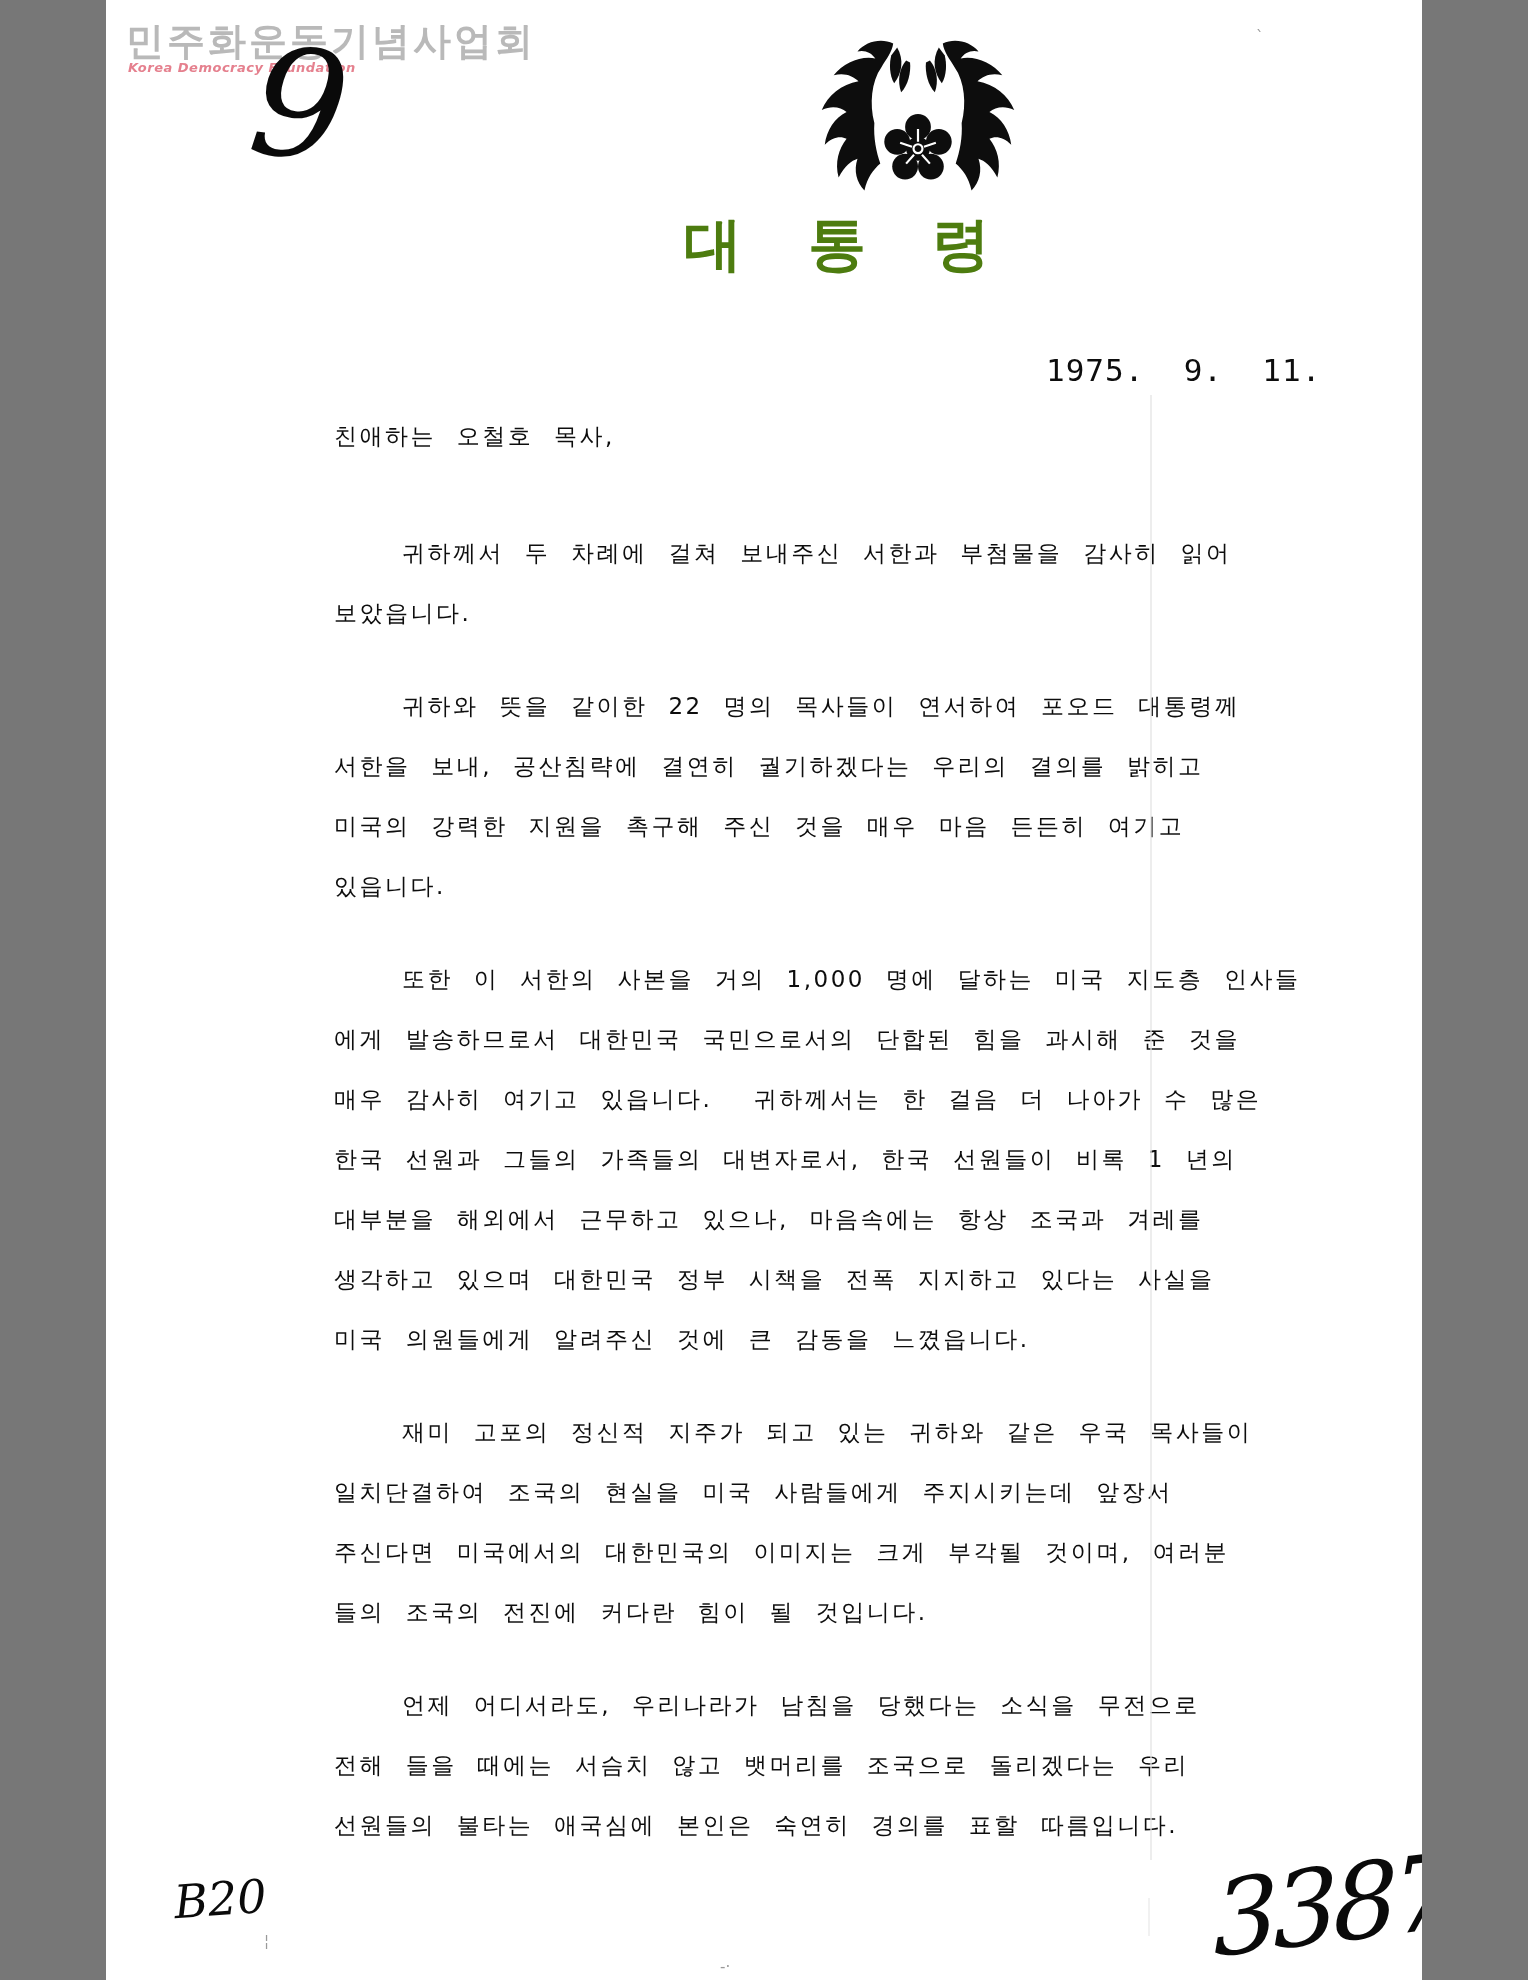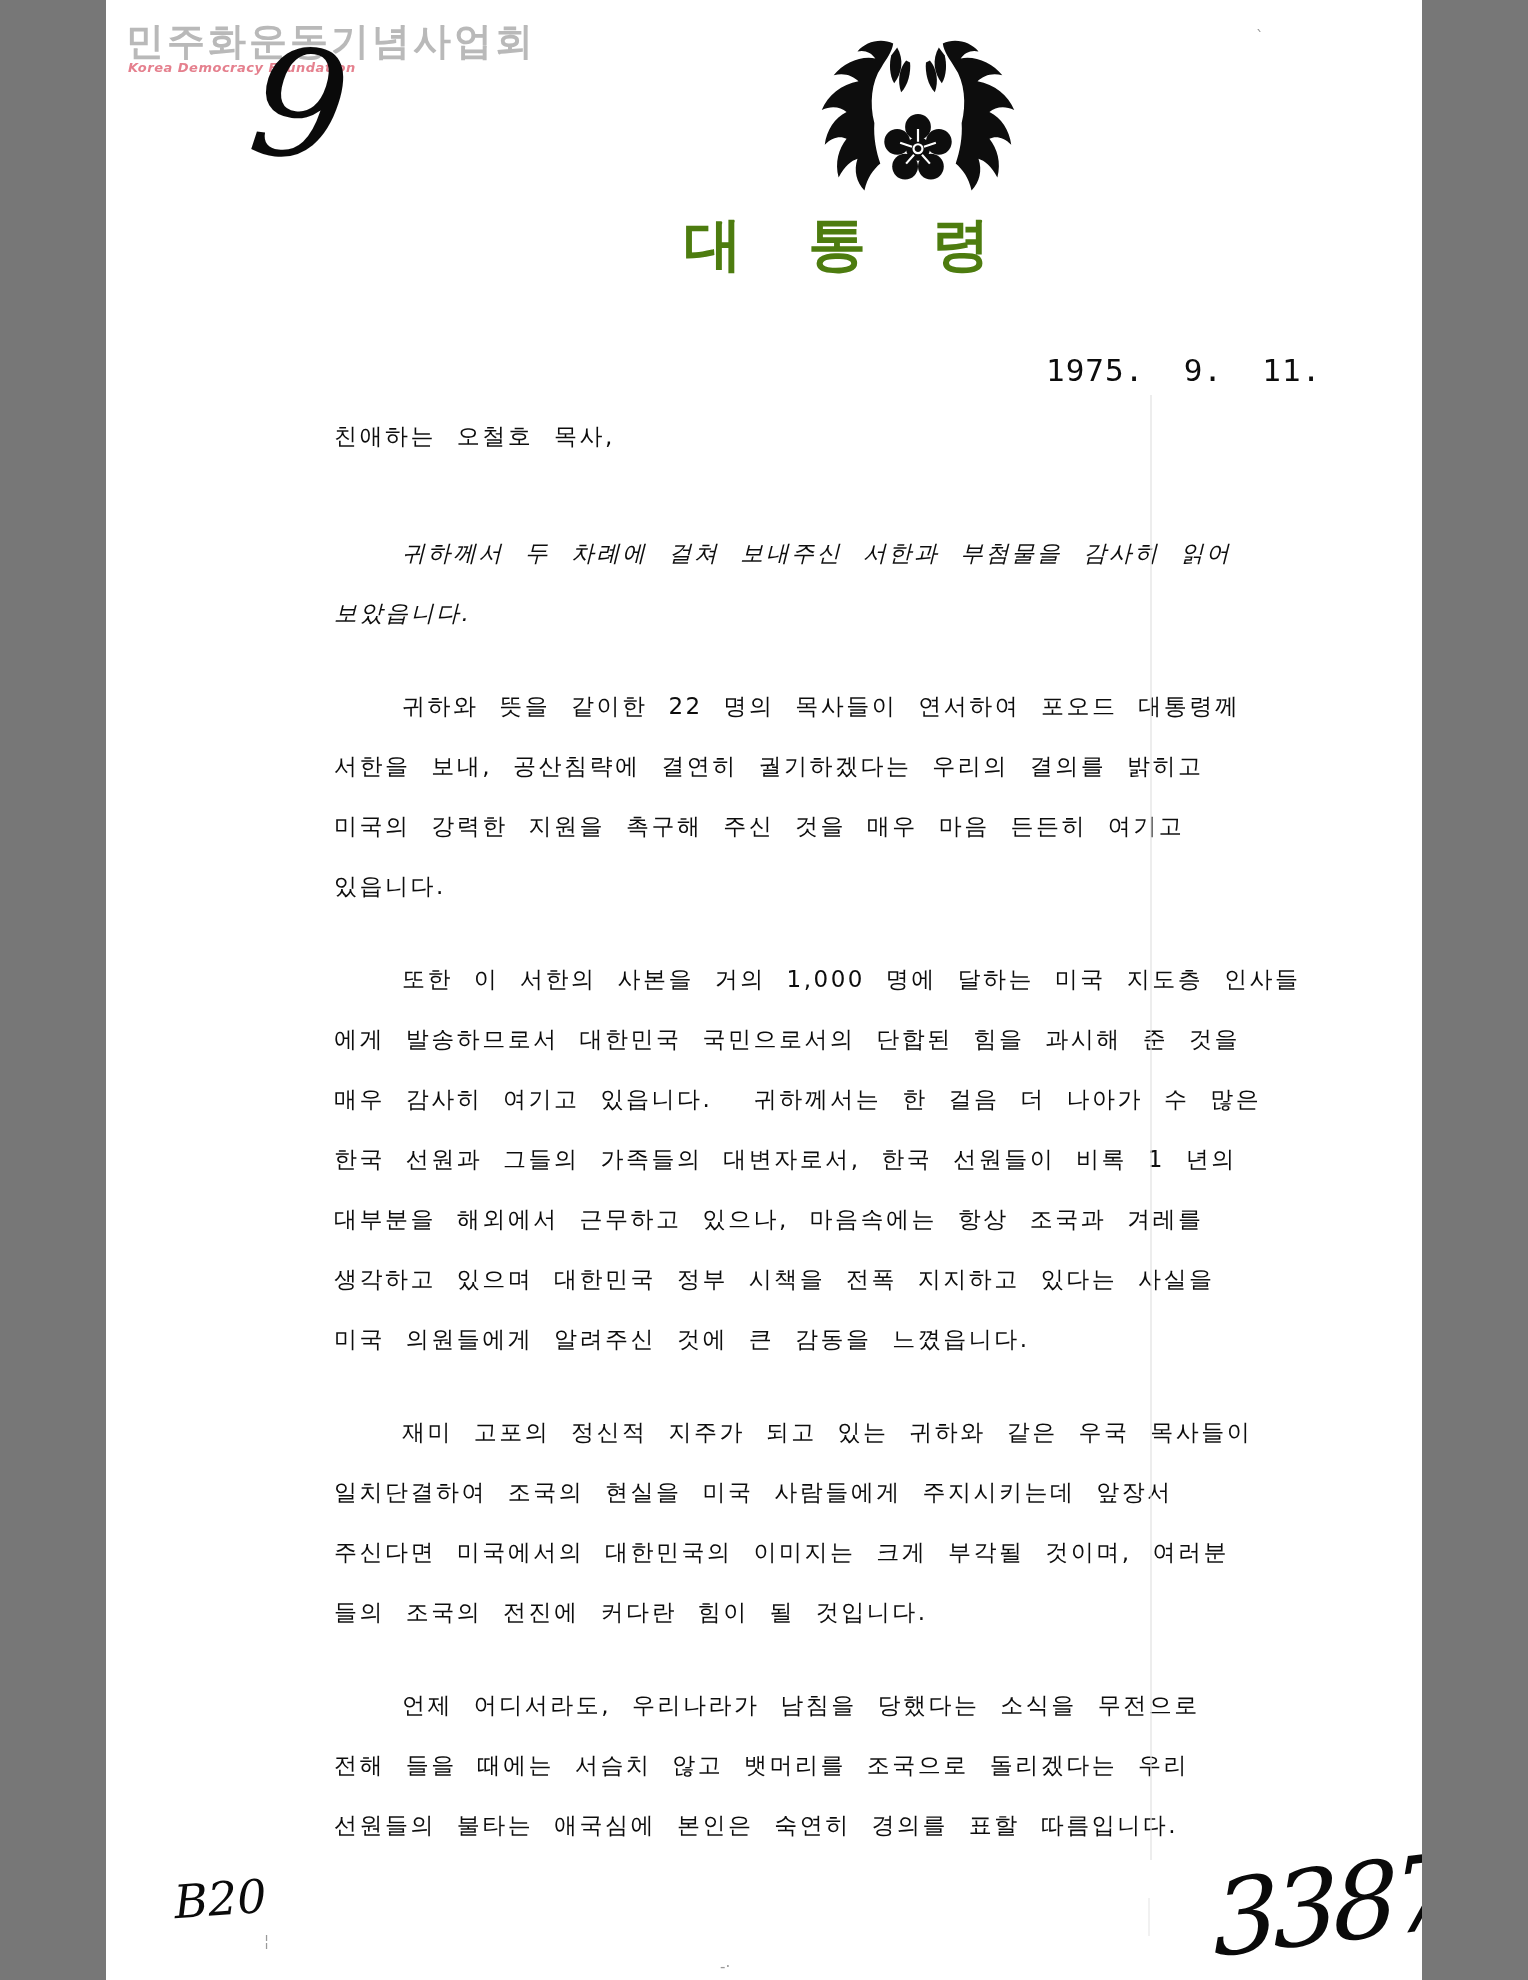--- a/index.html
+++ b/index.html
@@ -44,21 +44,21 @@
     letter-spacing:1px; white-space:pre; color:#0d0d0d;
   }
   
   .letter-body { position:absolute; left:228px; top:406px; width:1130px; }
   .line {
     line-height:60px; font-size:23px; color:#0d0d0d;
     letter-spacing:2.5px; word-spacing:11px; white-space:pre;
   }
   .line.indent { padding-left:68px; }
   .paragraph { margin-top:33px; }
-  .paragraph.first { margin-top:57px;font-style:italic; }
+  .paragraph.first { margin-top:57px; }
   
   .code-b20 {
     position:absolute; left:68px; top:1876px;
     font-size:46px; line-height:1;
     font-family:"DejaVu Serif", serif; font-style:italic;
     transform:rotate(-4deg); color:#0a0a0a;
   }
   .archive-number {
     position:absolute; left:1106px; top:1846px;
     font-size:104px; line-height:1;

